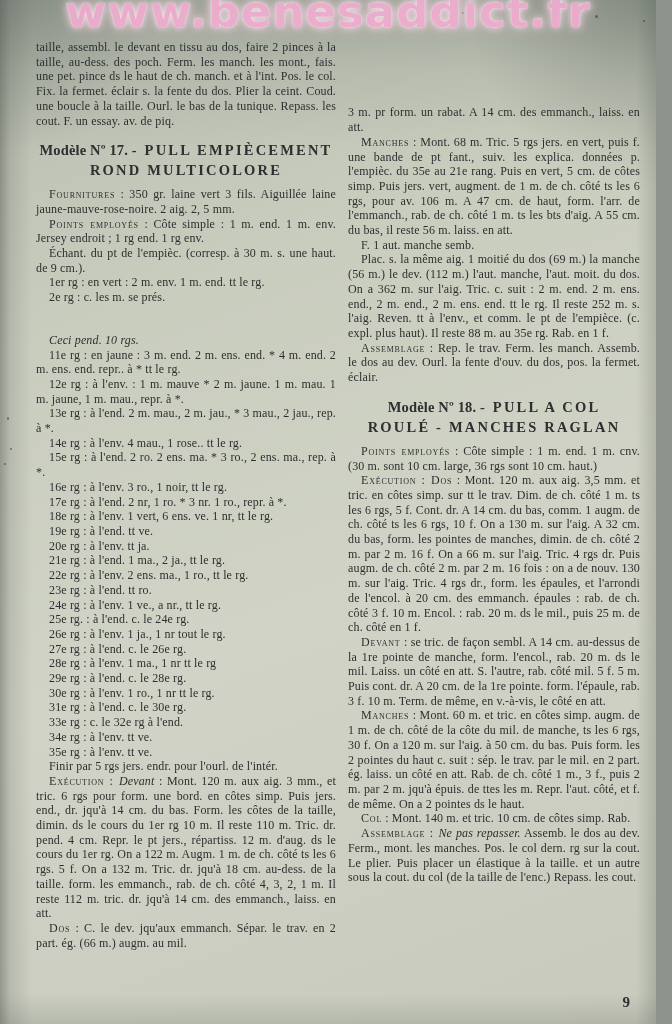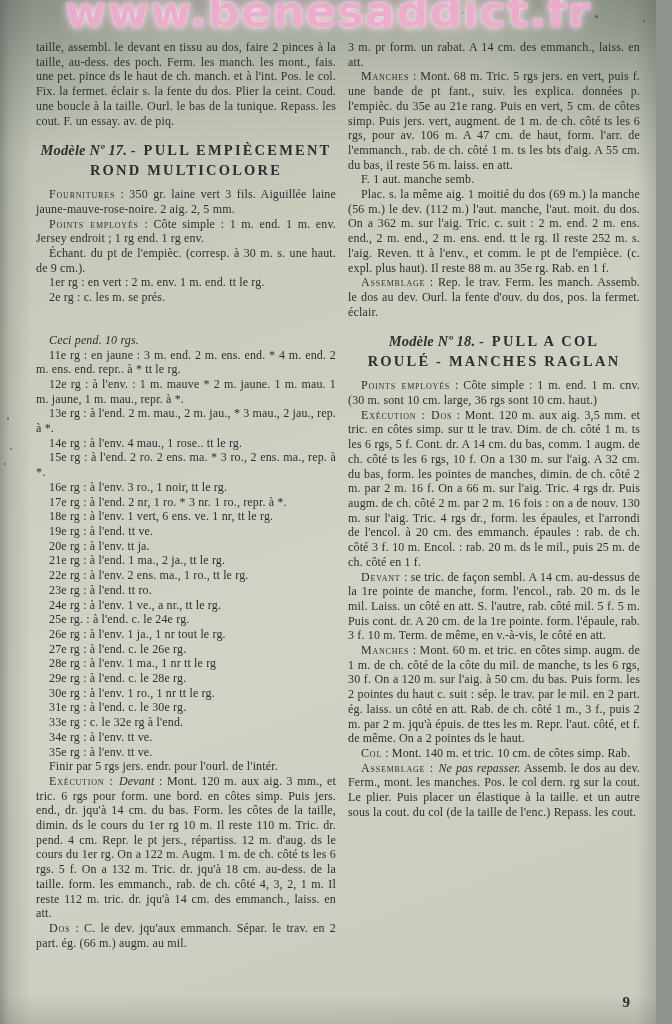--- a/index.html
+++ b/index.html
@@ -26,32 +26,33 @@
     color:#f5aed2; opacity:.88;
     text-shadow:0 0 1px #ffffff, 0 0 7px rgba(255,236,246,.95), 0 0 14px rgba(255,198,226,.8);
     white-space:nowrap;
   }
   .columns{
     position:relative; z-index:2;
     display:flex; gap:12px;
     padding:40px 16px 0 36px;
     font-size:12px; line-height:14.7px;
     letter-spacing:.15px;
+    align-items:center;
   }
   .col-left{width:300px; flex:none;}
   .col-right{flex:1; min-width:0;}
   p.para{margin:0; text-align:justify; text-indent:13px; hyphens:none;}
   p.noindent{text-indent:0;}
   p.it, span.it{font-style:italic;margin-top:28px;}
   .sc{font-variant:small-caps; letter-spacing:.8px;}
   .model-heading{
     text-align:center; margin:12px 0 7px;
     font-size:14.5px; line-height:20px;
   }
-  .h-prefix{font-style:italic; font-weight:bold;}
+  .h-prefix{font-weight:bold;}
   .h-caps{letter-spacing:2.2px; font-weight:bold;}
   .page-num{
     position:absolute; right:26px; bottom:13px; z-index:3;
     font-size:15px; font-weight:bold;
   }
   .speck{position:absolute; z-index:4; background:rgba(45,50,46,.55); border-radius:50%; width:3px; height:3px;}
 </style>
 </head>
 <body>
 

